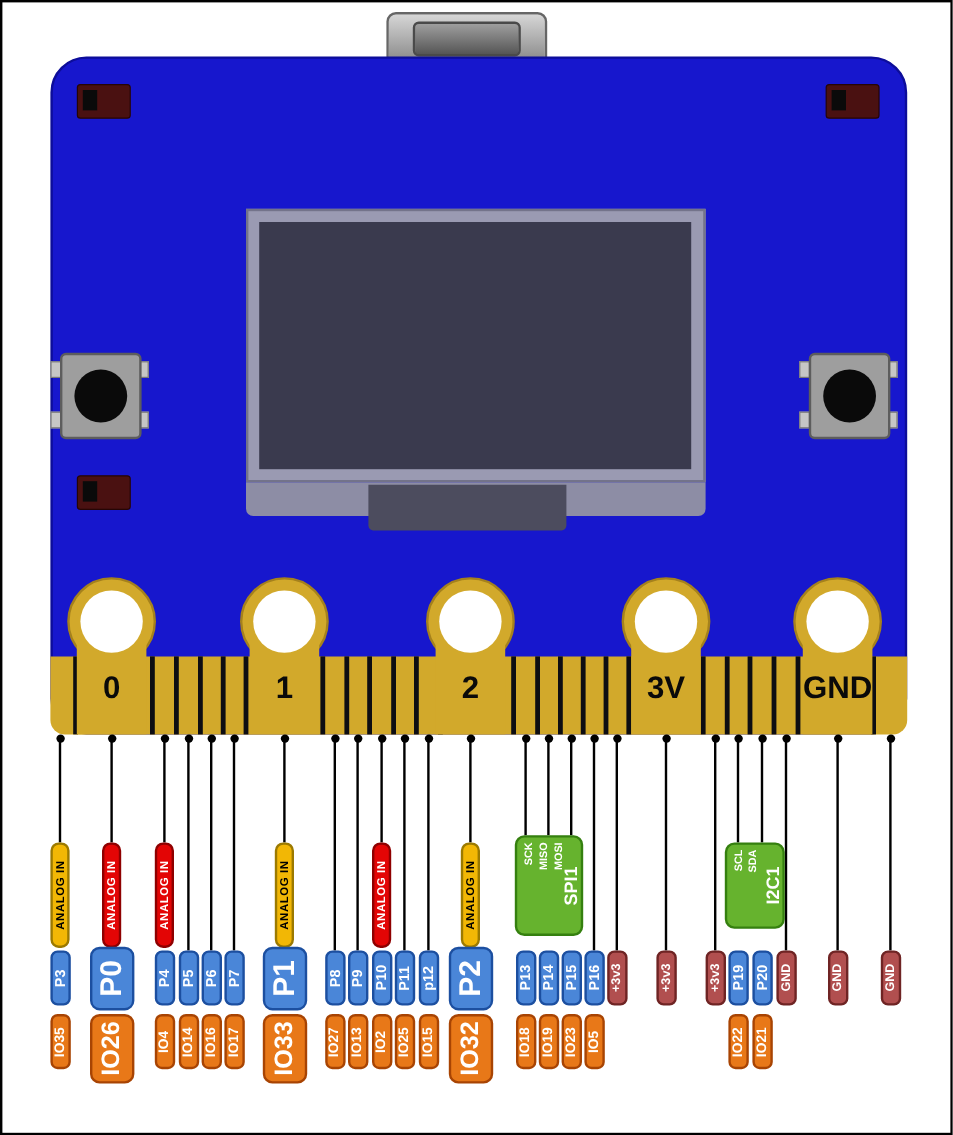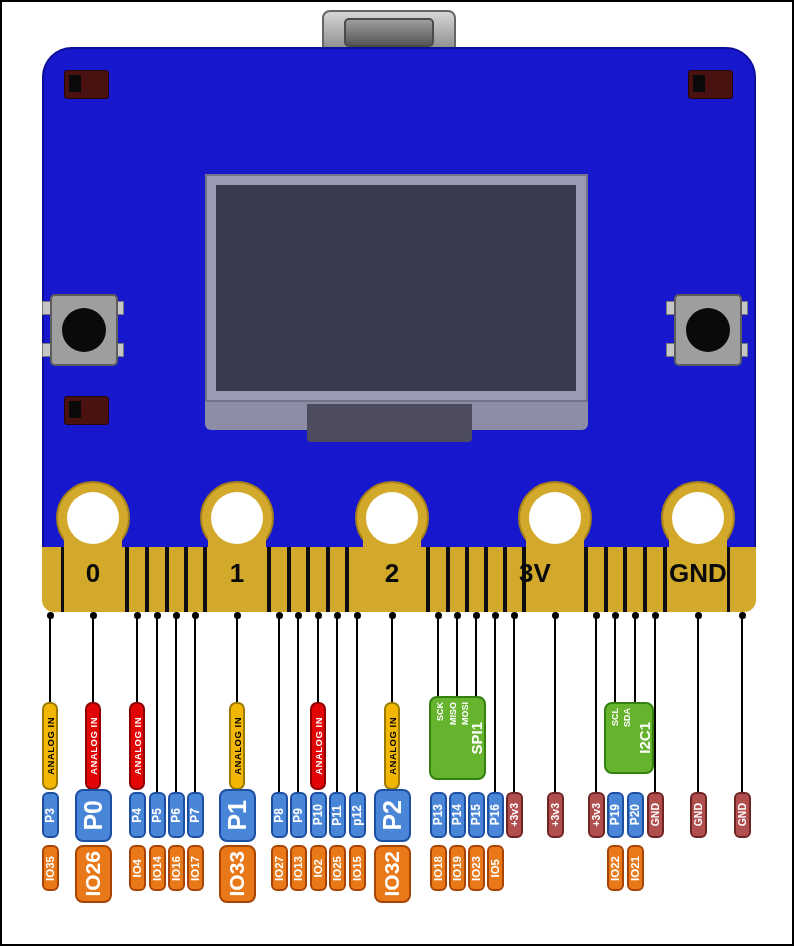--- a/index.html
+++ b/index.html
@@ -130,21 +130,21 @@
       <div class="pad-stem" style="left: 206px;"></div>
       <div class="pad-hole" style="left: 209px;"></div>
       <div class="pad-label" style="left: 206px;">1</div>
       <div class="pad-circle" style="left: 353px;"></div>
       <div class="pad-stem" style="left: 361px;"></div>
       <div class="pad-hole" style="left: 364px;"></div>
       <div class="pad-label" style="left: 361px;">2</div>
       <div class="pad-circle" style="left: 516px;"></div>
       <div class="pad-stem" style="left: 524px;"></div>
       <div class="pad-hole" style="left: 527px;"></div>
-      <div class="pad-label" style="left: 504px;">3V</div>
+      <div class="pad-label" style="left: 524px;">3V</div>
       <div class="pad-circle" style="left: 659px;"></div>
       <div class="pad-stem" style="left: 667px;"></div>
       <div class="pad-hole" style="left: 670px;"></div>
       <div class="pad-label" style="left: 667px;">GND</div>
     </div>
 
   <div id="annot-layer">
       <div class="cline" style="left: 47px; top: 613px; height: 87px;"></div>
       <div class="cdot" style="left: 44.5px; top: 610px;"></div>
       <div class="tag analog adc1" style="top: 700px; left: 40px;">

